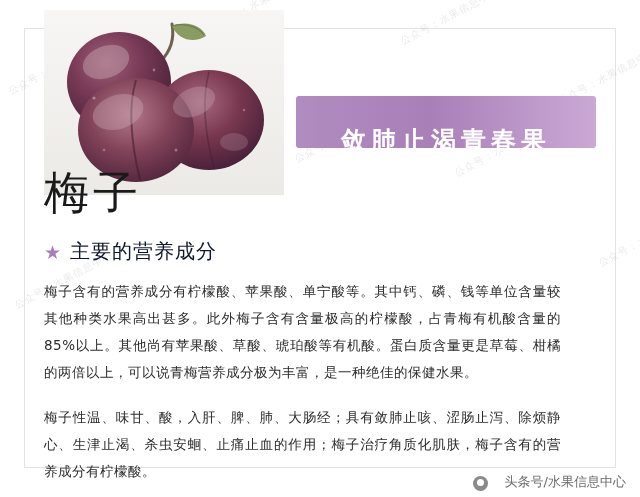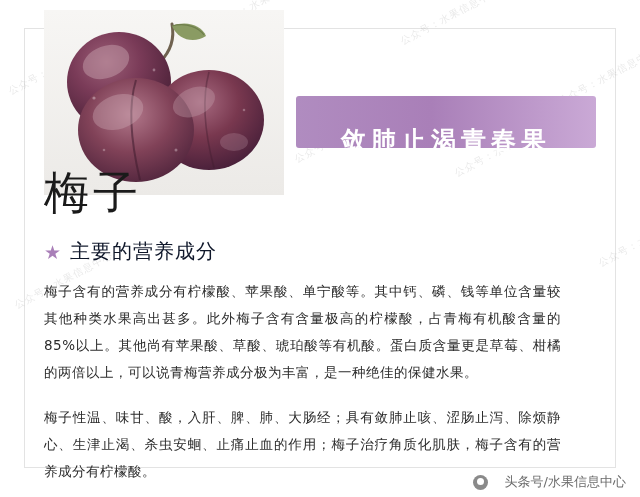--- a/index.html
+++ b/index.html
@@ -145,21 +145,21 @@
     letter-spacing: 0.5px;
   }
 
   
   .credit {
     position: absolute;
     right: 14px;
     bottom: 6px;
     z-index: 9;
     display: flex;
-    align-items: center;
+    align-items: flex-end;
     gap: 17px;
     color: #6b6b6b;
     font-size: 13px;
   }
   .credit-logo {
     width: 15px;
     height: 15px;
     border-radius: 50%;
     background: #8a8a8a;
     display: inline-block;

